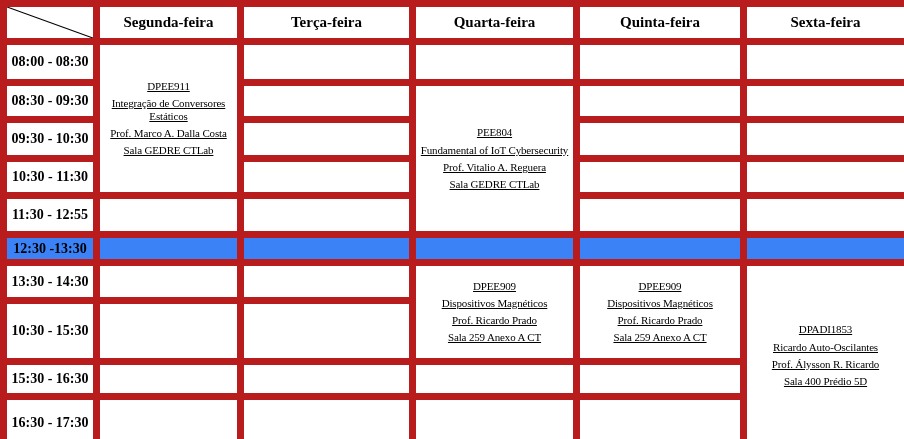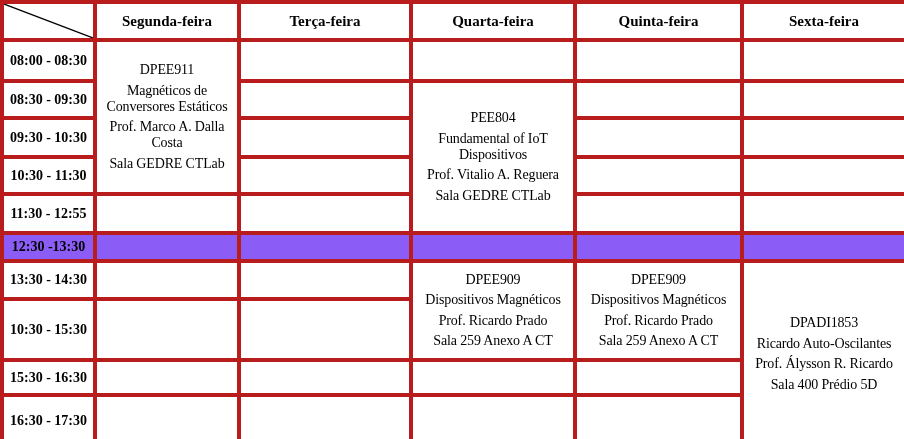--- a/index.html
+++ b/index.html
@@ -17,21 +17,21 @@
   table.schedule {
     border-collapse: collapse;
     table-layout: fixed;
     width: 904px;
     border: 2px solid #000000;
     font-family: "Liberation Serif", serif;
     color: #000000;
   }
   table.schedule th,
   table.schedule td {
-    border: 4px solid #b91c1c;
+    border: 7px solid #b91c1c;
     padding: 0;
     margin: 0;
     text-align: center;
     vertical-align: middle;
     overflow: hidden;
   }
   th.day-header {
     font-size: 15px;
     font-weight: bold;
   }
@@ -45,26 +45,27 @@
     padding: 0;
   }
   td.corner svg {
     position: absolute;
     top: 0; left: 0;
     width: 100%; height: 100%;
     display: block;
   }
   td.course-cell p {
     margin: 4.5px 2px;
-    font-size: 14px;
+    font-size: 11px;
     line-height: 1.15;
     letter-spacing: -0.15px;
+    text-decoration: underline;
   }
   tr.lunch-row td {
-    background: #8b5cf6;
+    background: #3b82f6;
     margin-top: 40px;
   }
 </style>
 </head>
 <body>
 
 <div class="page">
   <table class="schedule">
     <colgroup>
       <col style="width:93px">
@@ -86,36 +87,36 @@
       <th class="day-header">Terça-feira</th>
       <th class="day-header">Quarta-feira</th>
       <th class="day-header">Quinta-feira</th>
       <th class="day-header">Sexta-feira</th>
     </tr>
 
     <tr style="height:41px">
       <td class="time-cell">08:00 - 08:30</td>
       <td class="course-cell" rowspan="4">
         <p>DPEE911</p>
-        <p>Magnéticos de Conversores Estáticos</p>
+        <p>Integração de Conversores Estáticos</p>
         <p>Prof. Marco A. Dalla Costa</p>
         <p>Sala GEDRE CTLab</p>
       </td>
       <td></td>
       <td></td>
       <td></td>
       <td></td>
     </tr>
 
     <tr style="height:37px">
       <td class="time-cell">08:30 - 09:30</td>
       <td></td>
       <td class="course-cell" rowspan="4">
         <p>PEE804</p>
-        <p>Fundamental of IoT Dispositivos</p>
+        <p>Fundamental of IoT Cybersecurity</p>
         <p>Prof. Vitalio A. Reguera</p>
         <p>Sala GEDRE CTLab</p>
       </td>
       <td></td>
       <td></td>
     </tr>
 
     <tr style="height:39px">
       <td class="time-cell">09:30 - 10:30</td>
       <td></td>

